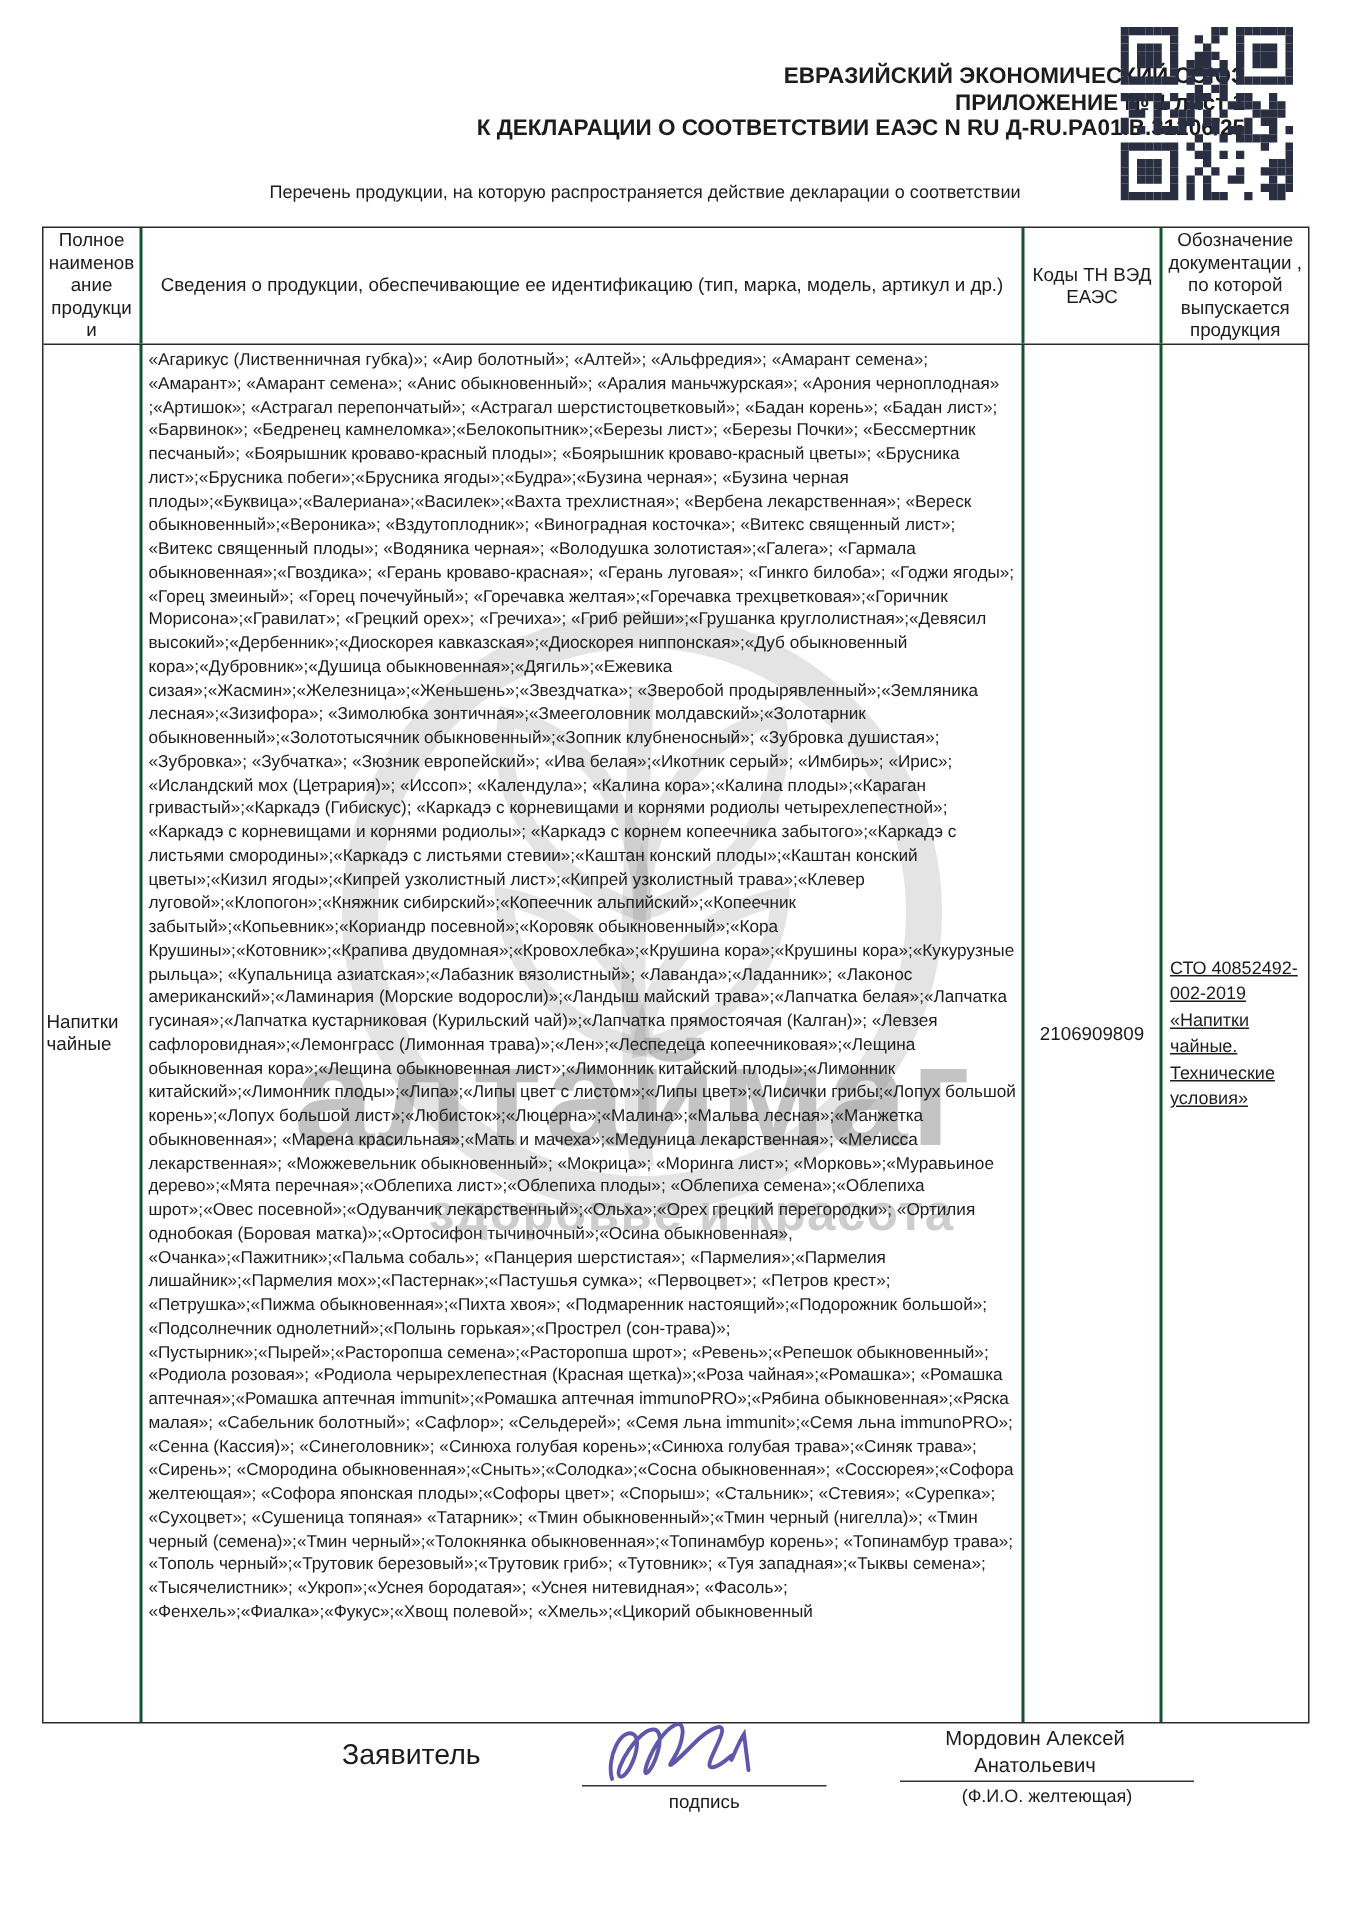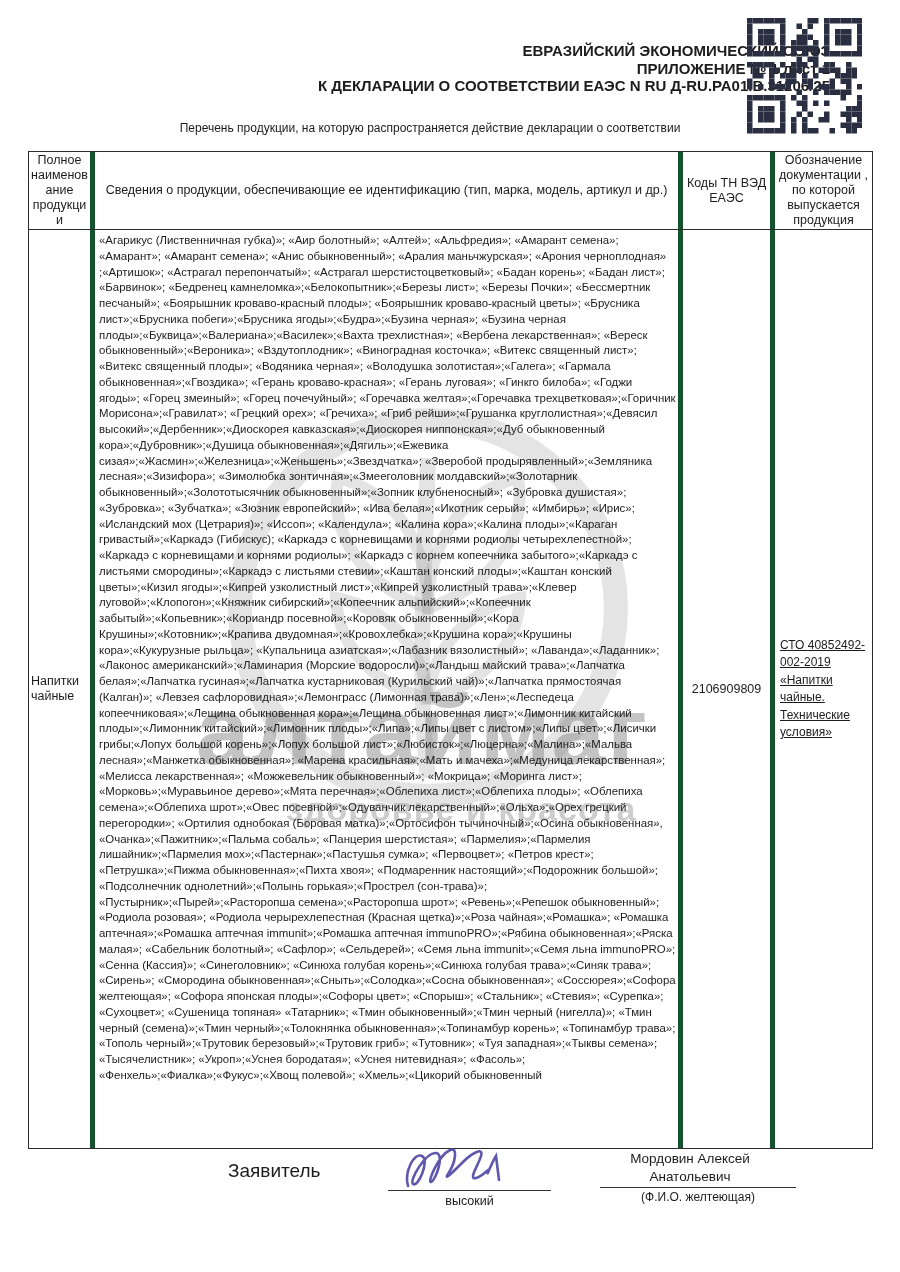--- a/index.html
+++ b/index.html
@@ -17,21 +17,21 @@
        font-weight:bold;font-size:15px;line-height:17.5px;}
   .subtitle{position:absolute;left:30px;right:70px;top:121px;text-align:center;
             font-size:12px;z-index:1;}
   .qr{position:absolute;top:18px;right:38px;z-index:1;line-height:0;}
   
   .doc-table{position:absolute;left:28px;top:151px;width:845px;z-index:1;
              border:1.5px solid #2b2b2b;box-sizing:border-box;background:transparent;}
   .trow{display:flex;align-items:stretch;}
   .thead{border-bottom:1px solid #2b2b2b;height:77px;}
   .tbody{height:918px;}
-  .cell{box-sizing:border-box;border-right:5px solid #14532d;}
+  .cell{box-sizing:border-box;border-right:2px solid #14532d;}
   .cell:last-child{border-right:none;}
   .c1{width:66px;flex:none;}
   .c2{width:588px;flex:none;}
   .c3{width:92px;flex:none;text-align:center;}
   .c4{flex:1;}
   .hcell{display:flex;align-items:center;justify-content:center;text-align:center;
          font-size:12.5px;line-height:15px;padding:2px;}
   .c1.hcell{overflow-wrap:anywhere;}
   .c4.hcell{overflow-wrap:break-word;}
   .c1.bcell{display:flex;align-items:center;justify-content:center;
@@ -325,19 +325,19 @@
 
   <div class="f-label">Заявитель</div>
 
   <svg class="sig-svg" id="sig" width="130" height="56" viewBox="0 0 130 56">
     <path d="M8 44 C 4 30 14 10 22 14 C 30 18 18 46 13 42 C 9 38 26 10 36 11
              C 45 12 36 38 31 40 C 27 41 38 14 50 8 C 58 4 56 20 48 32
              C 43 40 55 28 63 20 C 71 12 84 4 81 14 C 78 24 68 38 76 36
              C 84 34 90 24 88 30 C 86 36 92 20 96 14 L 99 38" fill="none" stroke="#5049a5" stroke-width="2.6" stroke-linecap="round" opacity="0.92"></path>
   </svg>
   <div class="sig-line"></div>
-  <div class="sig-caption">высокий</div>
+  <div class="sig-caption">подпись</div>
 
   <div class="name-block">Мордовин Алексей Анатольевич</div>
   <div class="name-line"></div>
   <div class="name-caption">(Ф.И.О. желтеющая)</div>
 
 </div>
 
 </body></html>

